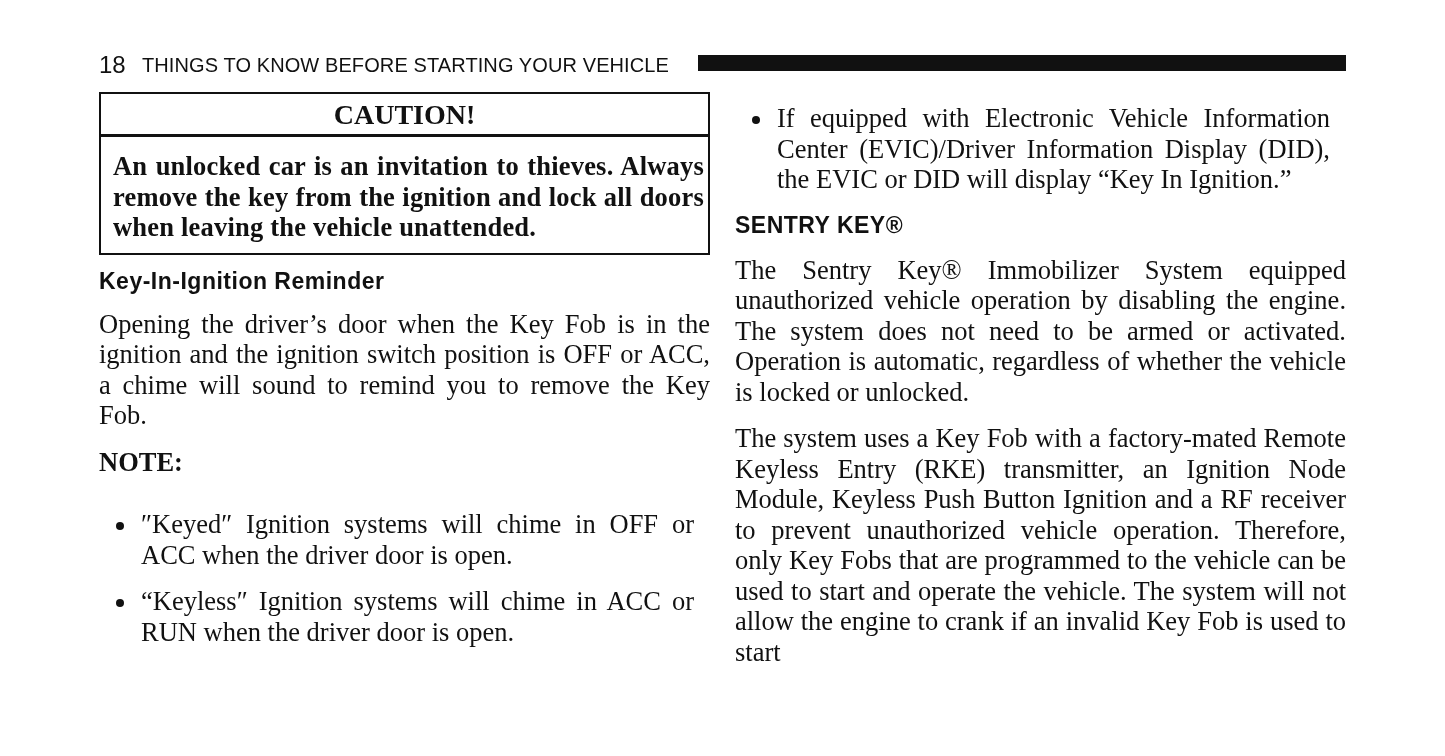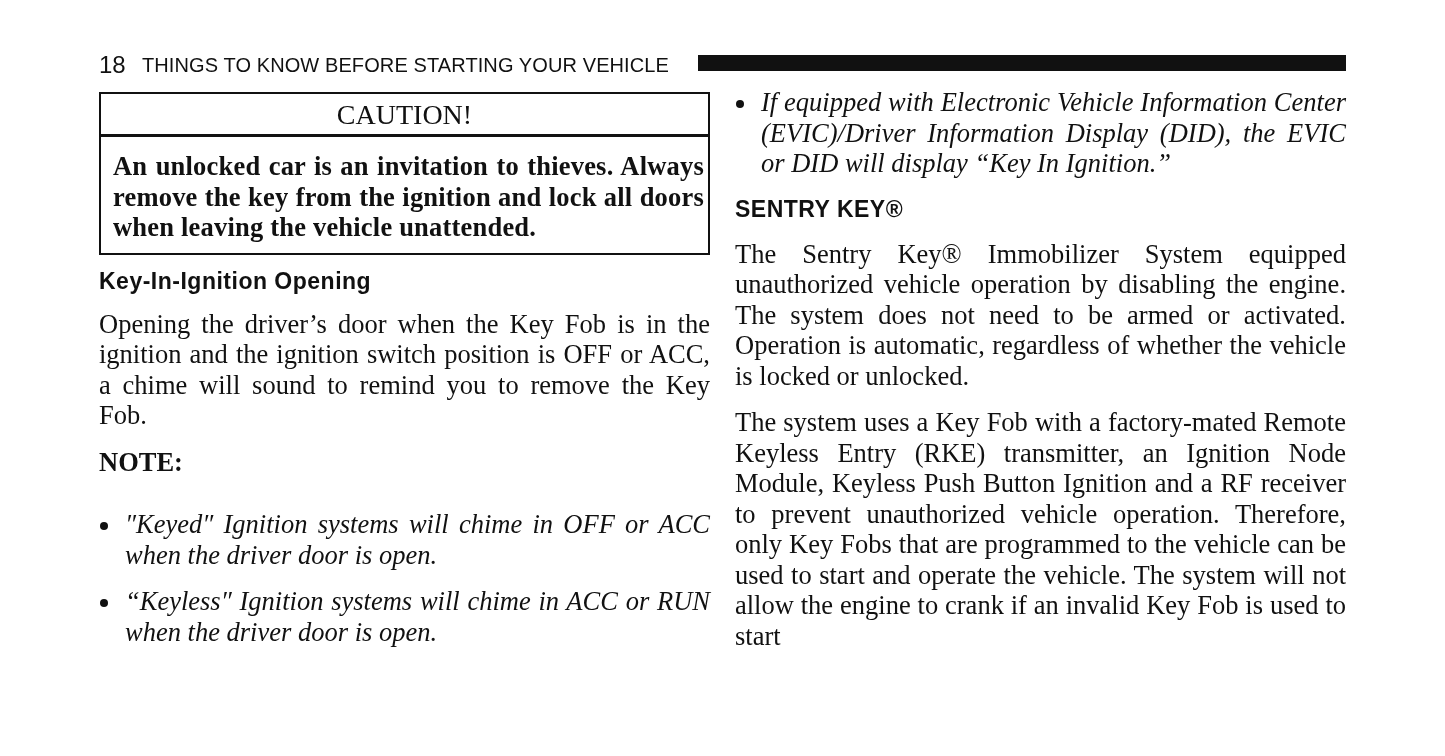--- a/index.html
+++ b/index.html
@@ -7,46 +7,46 @@
   .header { position:absolute; left:99px; top:52px; height:26px; width:1247px; }
   .header .pagenum { position:absolute; left:0; top:0; font-family:"Liberation Sans", sans-serif; font-size:24px; line-height:26px; }
   .header .title { position:absolute; left:43px; top:0; font-family:"Liberation Sans", sans-serif; font-size:20px; line-height:26px; letter-spacing:0.1px; }
   .header .bar { position:absolute; left:599px; top:3px; width:648px; height:16px; background:#111; }
 
   .col { position:absolute; font-family:"Liberation Serif", serif; font-size:26.5px; line-height:30.5px; }
   .left { left:99px; top:92px; width:611px; }
   .right { left:735px; top:87px; width:611px; }
 
   .caution { border:2px solid #111; width:607px; }
-  .caution-title { text-align:center; font-weight:normal; font-size:28px; line-height:38px; border-bottom:3px solid #111; padding-top:2px; }
+  .caution-title { text-align:center; font-weight:bold; font-size:28px; line-height:38px; border-bottom:3px solid #111; padding-top:2px; }
   .caution-body { font-weight:bold; padding:14px 4px 10px 12px; text-align:justify; text-align-last:left; line-height:30.5px; letter-spacing:0.2px; }
 
   .subhead { font-family:"Liberation Sans", sans-serif; font-size:23px; line-height:28px; margin:12px 0 14px 0; letter-spacing:0.5px;font-weight:bold; }
   .para { text-align:justify; margin:0 0 16px 0; }
   .note { font-weight:bold; margin:0 0 32px 0; }
-  ul.bullets { list-style:none; margin:0; padding:0;font-style:italic; }
+  ul.bullets { list-style:none; margin:16px; padding:0; }
   ul.bullets li { position:relative; padding-left:26px; text-align:justify; margin-bottom:16px; }
   ul.bullets li .dot { position:absolute; left:1px; top:13px; width:8px; height:8px; border-radius:50%; background:#111; }
   .right .subhead { margin:16px 0 16px 0; }
 </style>
 </head>
 <body>
 
 <div class="header">
   <span class="pagenum">18</span>
   <span class="title">THINGS TO KNOW BEFORE STARTING YOUR VEHICLE</span>
   <div class="bar"></div>
 </div>
 
 <div class="col left">
   <div class="caution">
     <div class="caution-title">CAUTION!</div>
     <div class="caution-body">An unlocked car is an invitation to thieves. Always remove the key from the ignition and lock all doors when leaving the vehicle unattended.</div>
   </div>
-  <div class="subhead">Key-In-Ignition Opening</div>
+  <div class="subhead">Key-In-Ignition Reminder</div>
   <p class="para">Opening the driver’s door when the Key Fob is in the ignition and the ignition switch position is OFF or ACC, a chime will sound to remind you to remove the Key Fob.</p>
   <div class="note">NOTE:</div>
   <ul class="bullets">
     <li>
       <span class="dot"></span>
       <span>″Keyed″ Ignition systems will chime in OFF or ACC when the driver door is open.</span>
     </li>
     <li>
       <span class="dot"></span>
       <span>“Keyless″ Ignition systems will chime in ACC or RUN when the driver door is open.</span>

